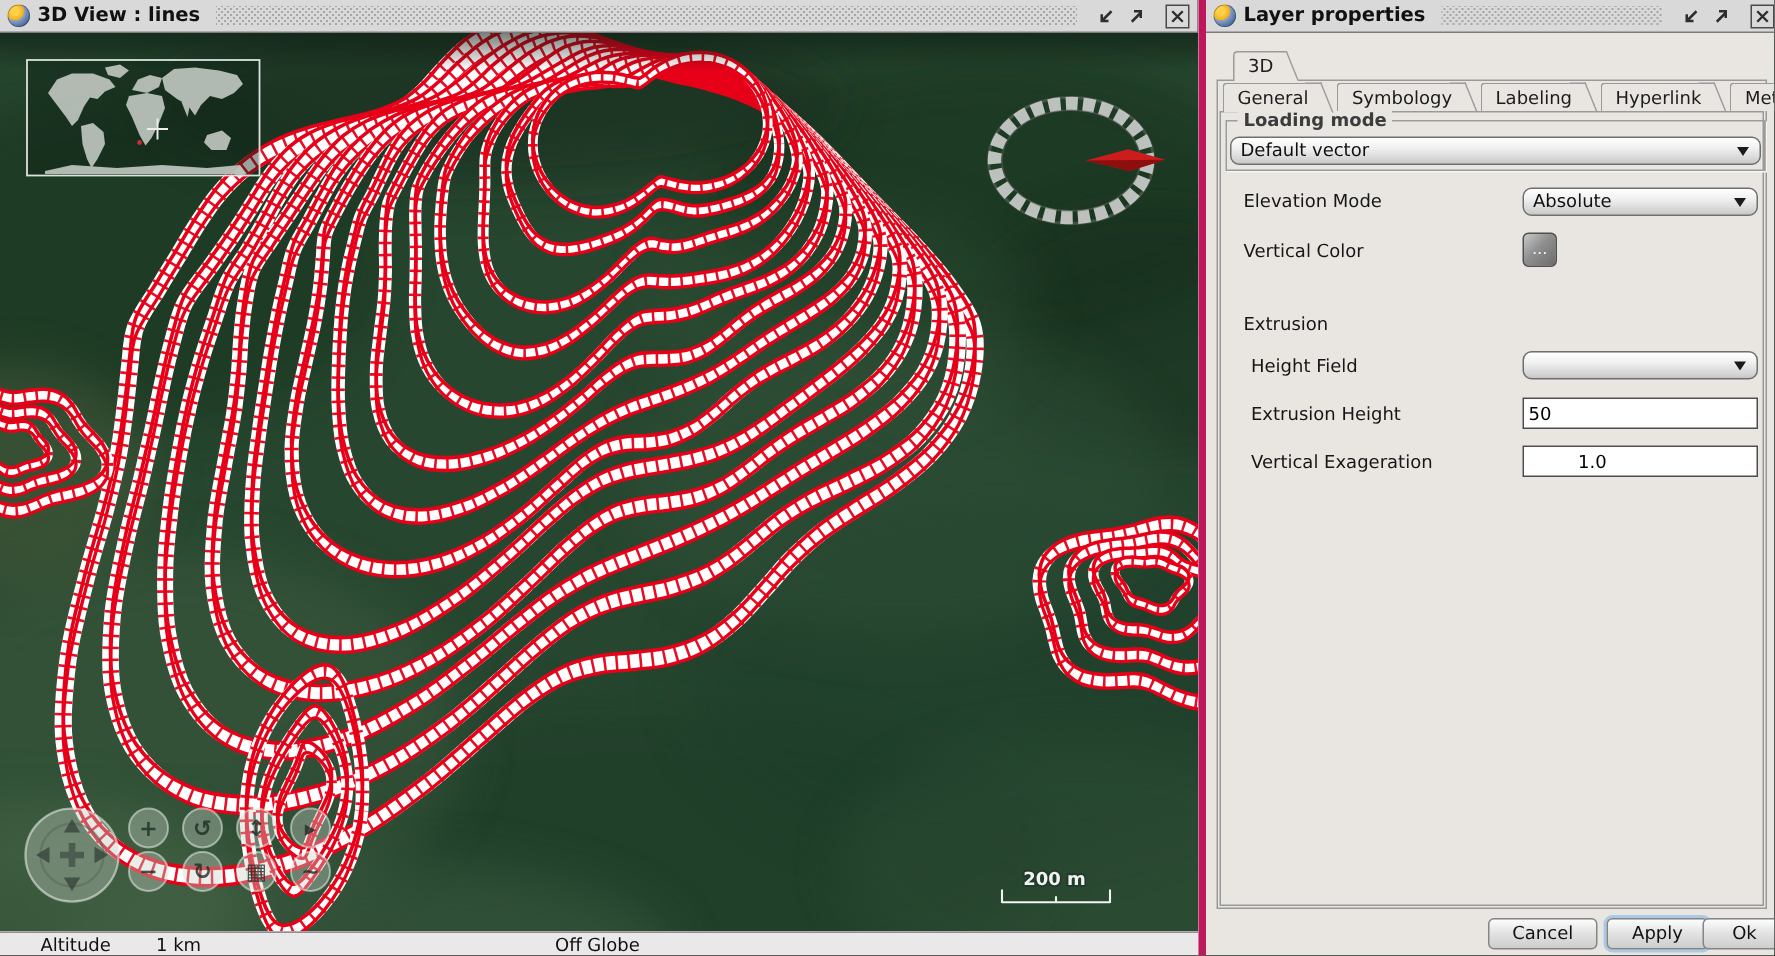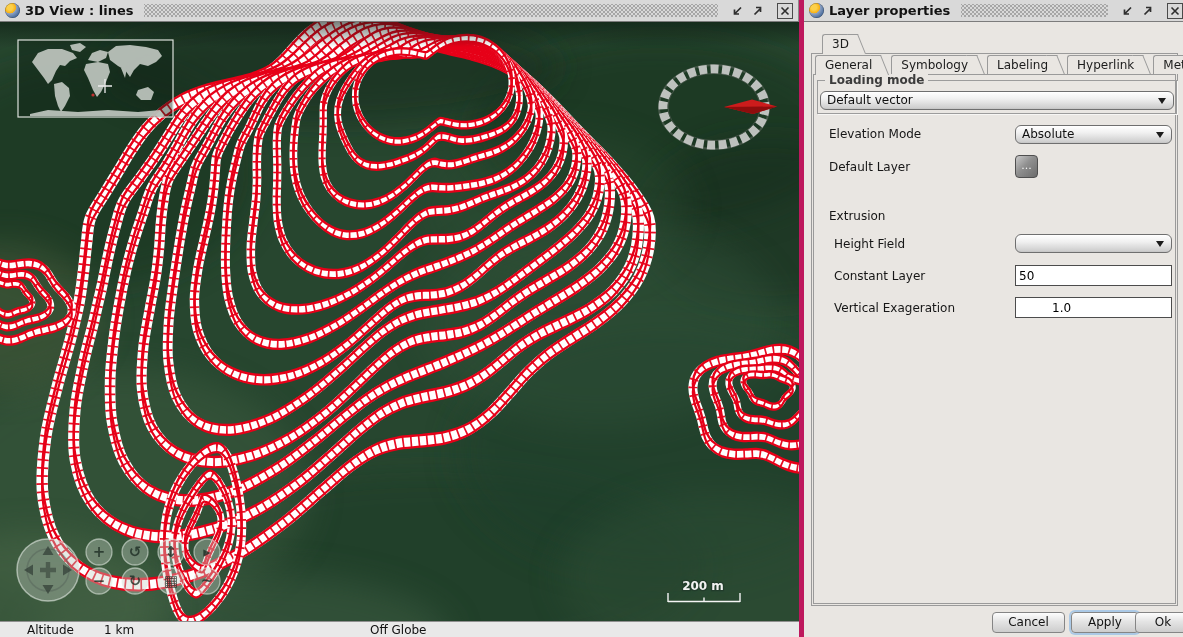--- a/index.html
+++ b/index.html
@@ -338,32 +338,32 @@
               <span class="arr"></span>
             </div>
           </div>
 
           <span class="lbl" style="left:15px;top:52px;">Elevation Mode</span>
           <div class="combo" style="left:201px;top:50px;width:157px;">
             <span>Absolute</span>
             <span class="arr"></span>
           </div>
 
-          <span class="lbl" style="left:15px;top:85px;">Default Layer</span>
+          <span class="lbl" style="left:15px;top:85px;">Vertical Color</span>
           <div class="colorbtn" style="left:201px;top:80px;">...</div>
 
           <span class="lbl" style="left:15px;top:134px;text-align:right;">Extrusion</span>
 
           <span class="lbl" style="left:20px;top:162px;">Height Field</span>
           <div class="combo" style="left:201px;top:159px;width:157px;">
             <span></span>
             <span class="arr"></span>
           </div>
 
-          <span class="lbl" style="left:20px;top:194px;">Constant Layer</span>
+          <span class="lbl" style="left:20px;top:194px;">Extrusion Height</span>
           <input class="field" style="left: 201px; top: 190px; width: 157px;" value="50">
 
           <span class="lbl" style="left:20px;top:226px;">Vertical Exageration</span>
           <input class="field" style="left: 201px; top: 222px; width: 157px; padding-left: 36px;" value="1.0">
         </div>
       </div>
 
       <div class="pbtn" style="left:188px;width:73px;">Cancel</div>
       <div class="pbtn focus" style="left:267px;width:68px;">Apply</div>
       <div class="pbtn" style="left:331px;width:56px;">Ok</div>

